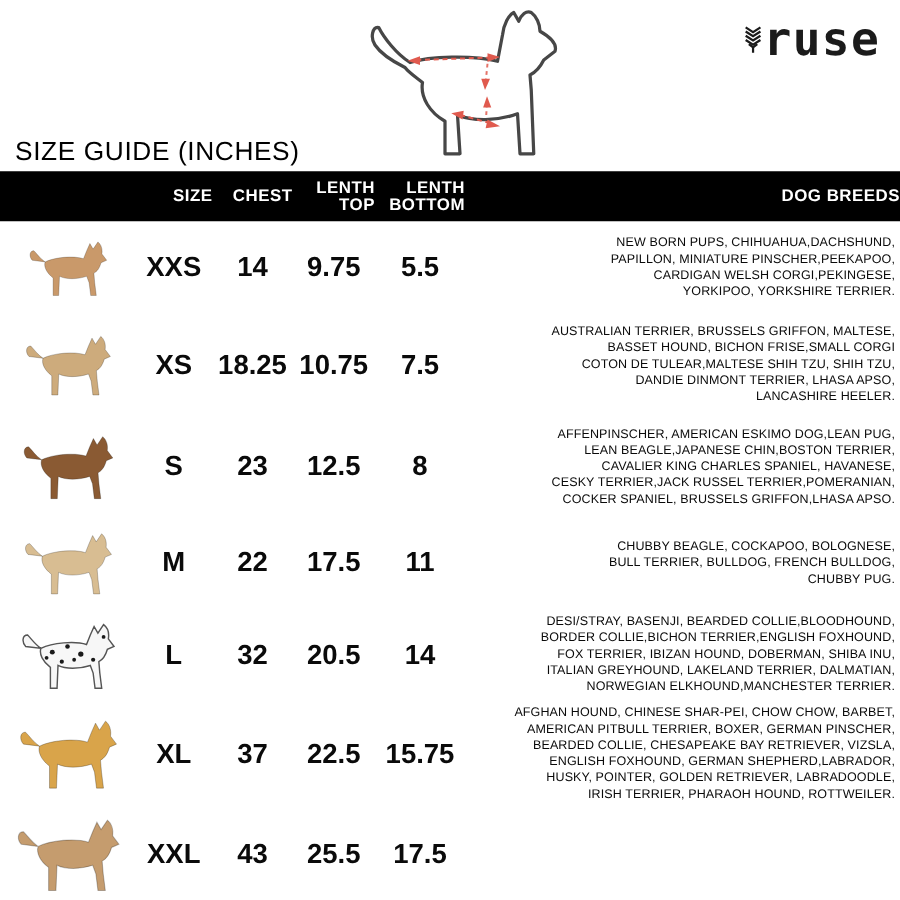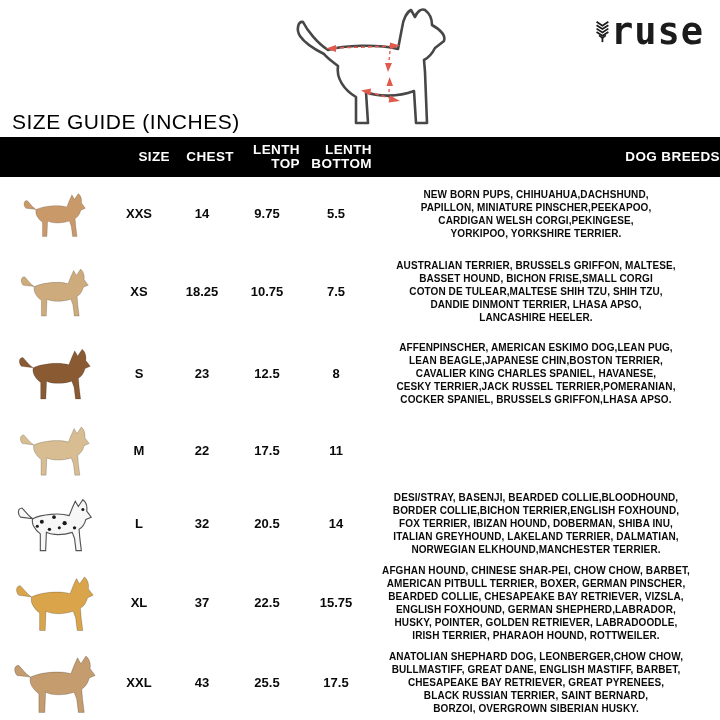--- a/index.html
+++ b/index.html
@@ -32,25 +32,25 @@
     align-items:center;
   }
   .row:nth-child(1){height:73px;}
   .row:nth-child(2){height:83px;}
   .row:nth-child(3){height:80px;}
   .row:nth-child(4){height:74px;}
   .row:nth-child(5){height:73px;}
   .row:nth-child(6){height:85px;}
   .row:nth-child(7){height:75px;}
   .cell{text-align:center;}
-  .cell.num{font-weight:bold;font-size:13px;color:#0a0a0a;}
+  .cell.num{font-weight:bold;font-size:22px;color:#0a0a0a;}
   .cell.img{display:flex;align-items:center;justify-content:center;}
   .cell.breeds{
-    text-align:center;font-weight:bold;font-size:10px;line-height:13px;
-    color:#0a0a0a;white-space:pre-line;padding-right:20px;letter-spacing:.1px;
+    text-align:right;font-weight:normal;font-size:10px;line-height:13px;
+    color:#0a0a0a;white-space:pre-line;padding-right:4px;letter-spacing:.1px;
   }
   svg{display:block;}
 </style>
 </head>
 <body>
 
 <div class="page">
 
   <div class="diagram">
     <svg width="184" height="132" viewBox="0 0 184 132">
@@ -159,20 +159,23 @@
     <div class="row">
       <div class="cell img">
         <svg width="72" height="56" viewBox="0 0 100 78">
           <path d="M6,30 C2,26 2,18 8,18 C12,22 16,28 22,32 C34,26 58,24 70,28 L74,18 L78,9 L82,16 L88,7 C92,10 94,16 93,22 L99,30 L92,33 C90,40 87,44 83,46 L84,58 L86,74 L79,74 L77,58 L74,50 C62,54 48,54 40,50 L39,74 L32,74 L32,52 C24,46 20,38 22,32 Z" stroke="#00000040" stroke-width="1" fill="#d8bd92"></path>
         </svg>
       </div>
       <div class="cell num">M</div>
       <div class="cell num">22</div>
       <div class="cell num">17.5</div>
       <div class="cell num">11</div>
+      <div class="cell breeds">CHUBBY BEAGLE, COCKAPOO, BOLOGNESE,
+BULL TERRIER, BULLDOG, FRENCH BULLDOG,
+CHUBBY PUG.</div>
     </div>
 
     <div class="row">
       <div class="cell img">
         <svg width="76" height="60" viewBox="0 0 100 78">
           <path d="M6,30 C2,26 2,18 8,18 C12,22 16,28 22,32 C34,26 58,24 70,28 L74,18 L78,9 L82,16 L88,7 C92,10 94,16 93,22 L99,30 L92,33 C90,40 87,44 83,46 L84,58 L86,74 L79,74 L77,58 L74,50 C62,54 48,54 40,50 L39,74 L32,74 L32,52 C24,46 20,38 22,32 Z" stroke="#555555" stroke-width="1.5" fill="#f7f7f7"></path>
           <g fill="#1a1a1a">
             <circle cx="34" cy="36" r="2.6"></circle>
               <circle cx="50" cy="30" r="2.4"></circle>
             <circle cx="64" cy="38" r="2.8"></circle>
@@ -216,21 +219,16 @@
     <div class="row">
       <div class="cell img">
         <svg width="84" height="66" viewBox="0 0 100 78">
           <path d="M6,30 C2,26 2,18 8,18 C12,22 16,28 22,32 C34,26 58,24 70,28 L74,18 L78,9 L82,16 L88,7 C92,10 94,16 93,22 L99,30 L92,33 C90,40 87,44 83,46 L84,58 L86,74 L79,74 L77,58 L74,50 C62,54 48,54 40,50 L39,74 L32,74 L32,52 C24,46 20,38 22,32 Z" stroke="#00000040" stroke-width="1" fill="#c59c6e"></path>
         </svg>
       </div>
       <div class="cell num">XXL</div>
       <div class="cell num">43</div>
       <div class="cell num">25.5</div>
       <div class="cell num">17.5</div>
-      <div class="cell breeds">ANATOLIAN SHEPHARD DOG, LEONBERGER,CHOW CHOW,
-BULLMASTIFF, GREAT DANE, ENGLISH MASTIFF, BARBET,
-CHESAPEAKE BAY RETRIEVER, GREAT PYRENEES,
-BLACK RUSSIAN TERRIER, SAINT BERNARD,
-BORZOI, OVERGROWN SIBERIAN HUSKY.</div>
     </div>
 
   </div>
 </div>
 
 </body></html>

